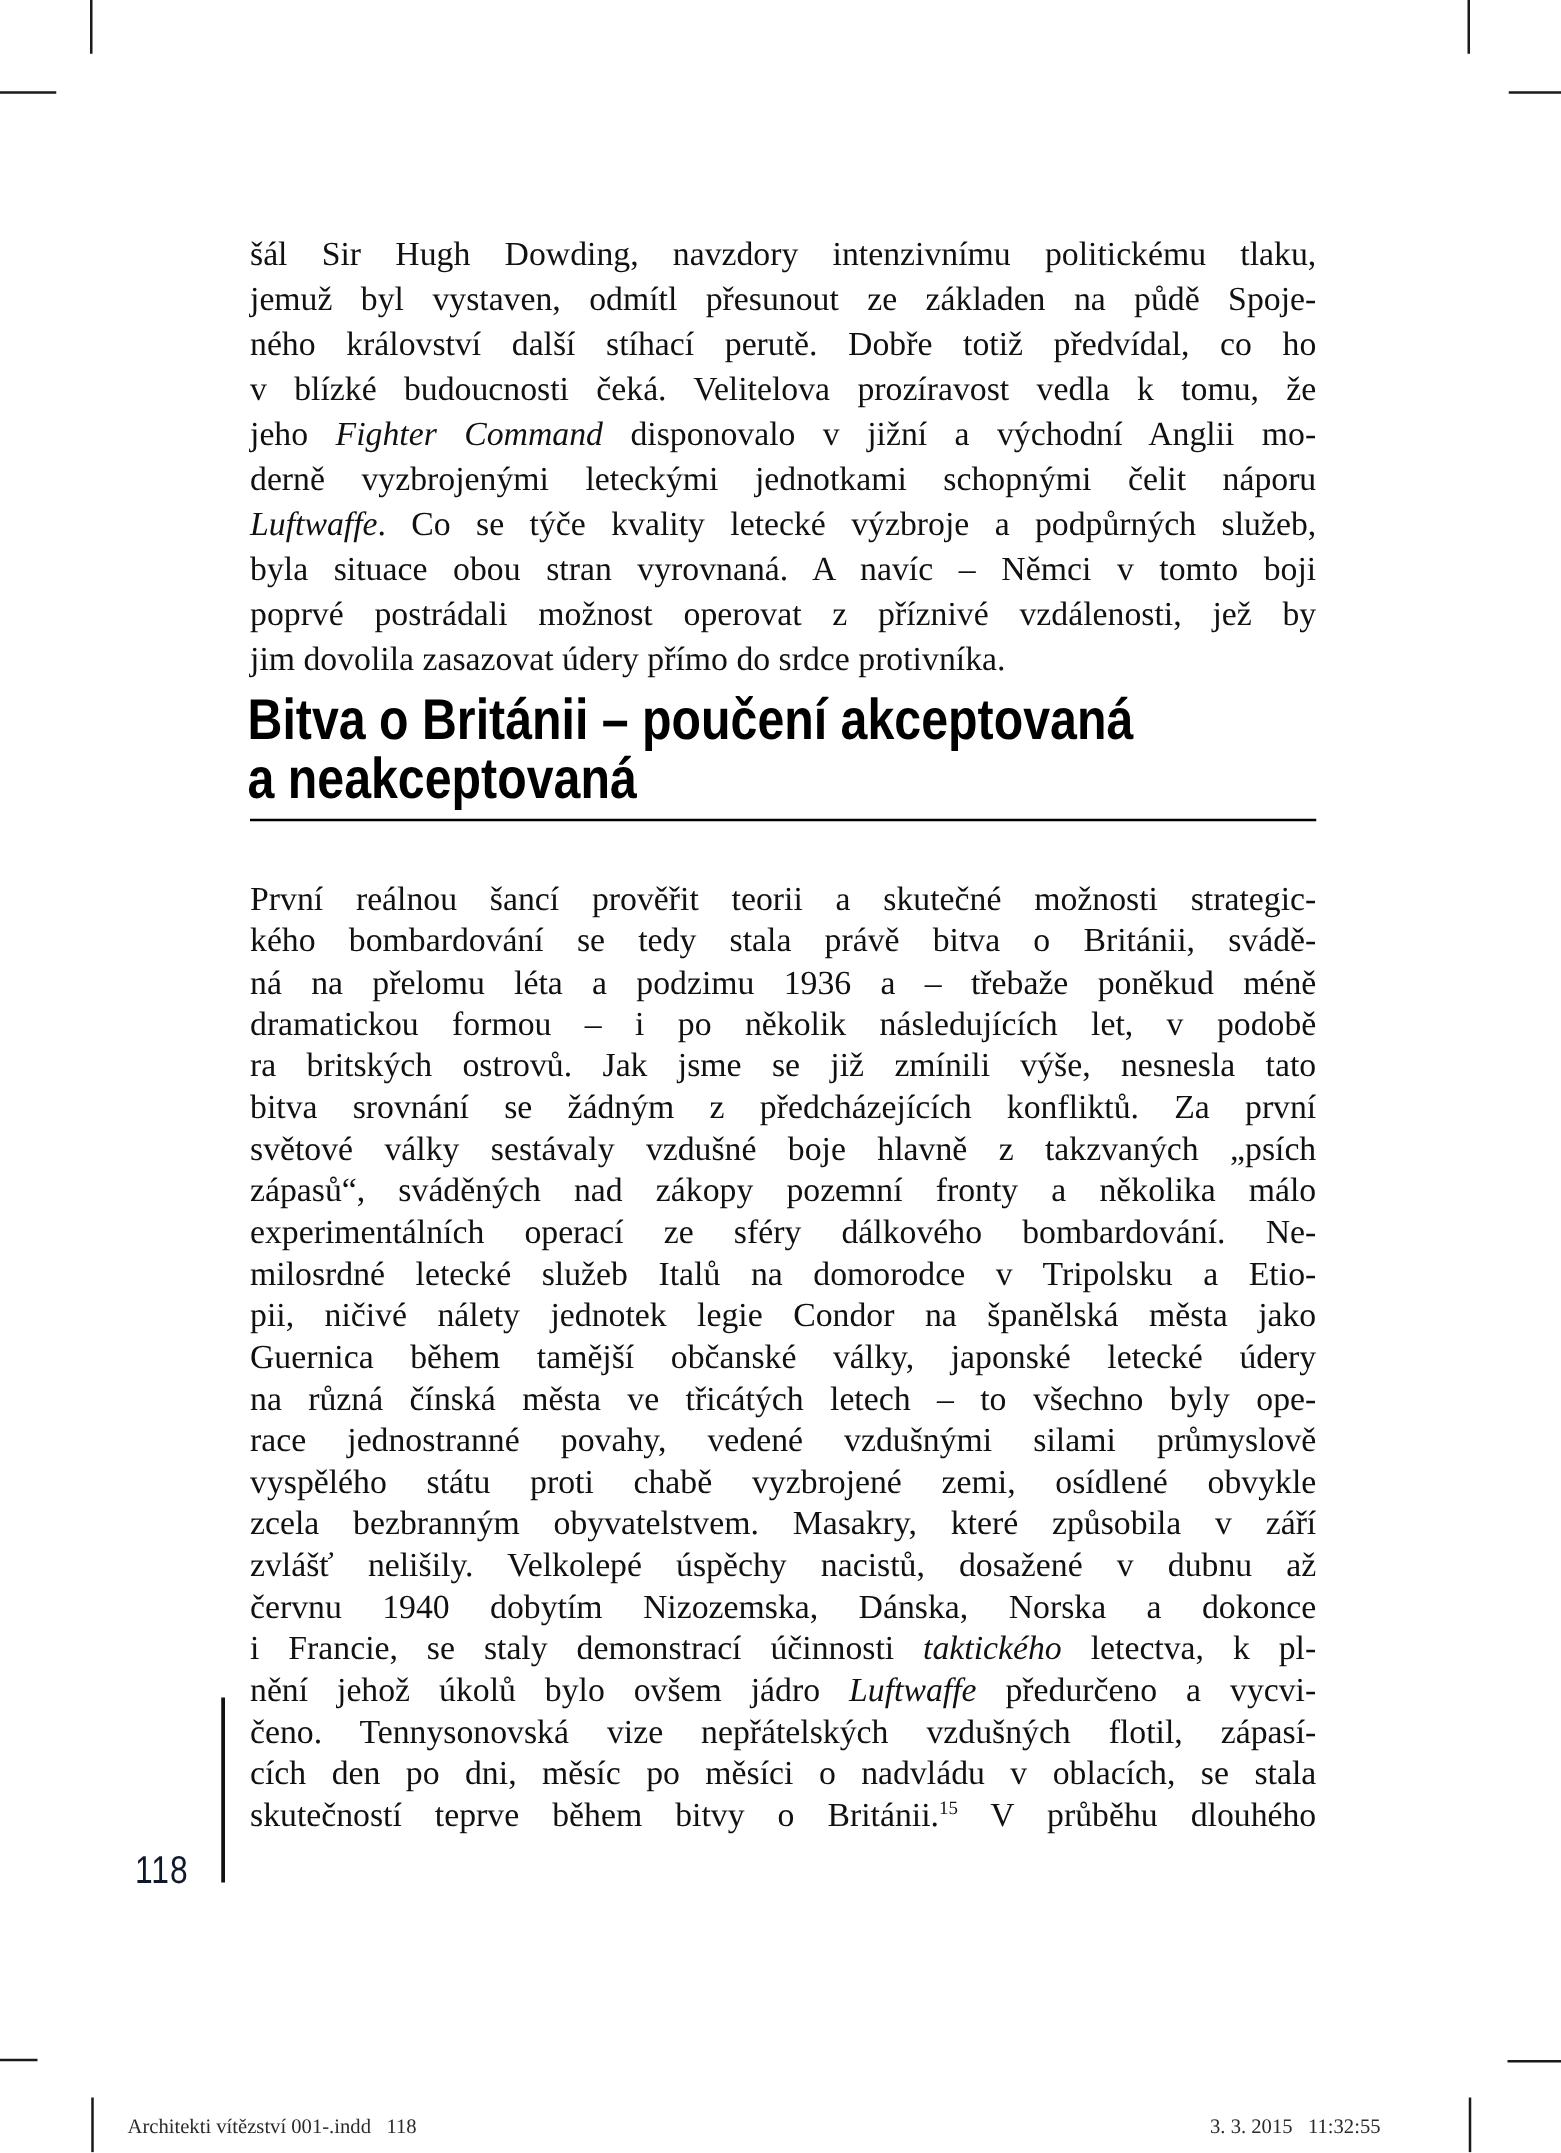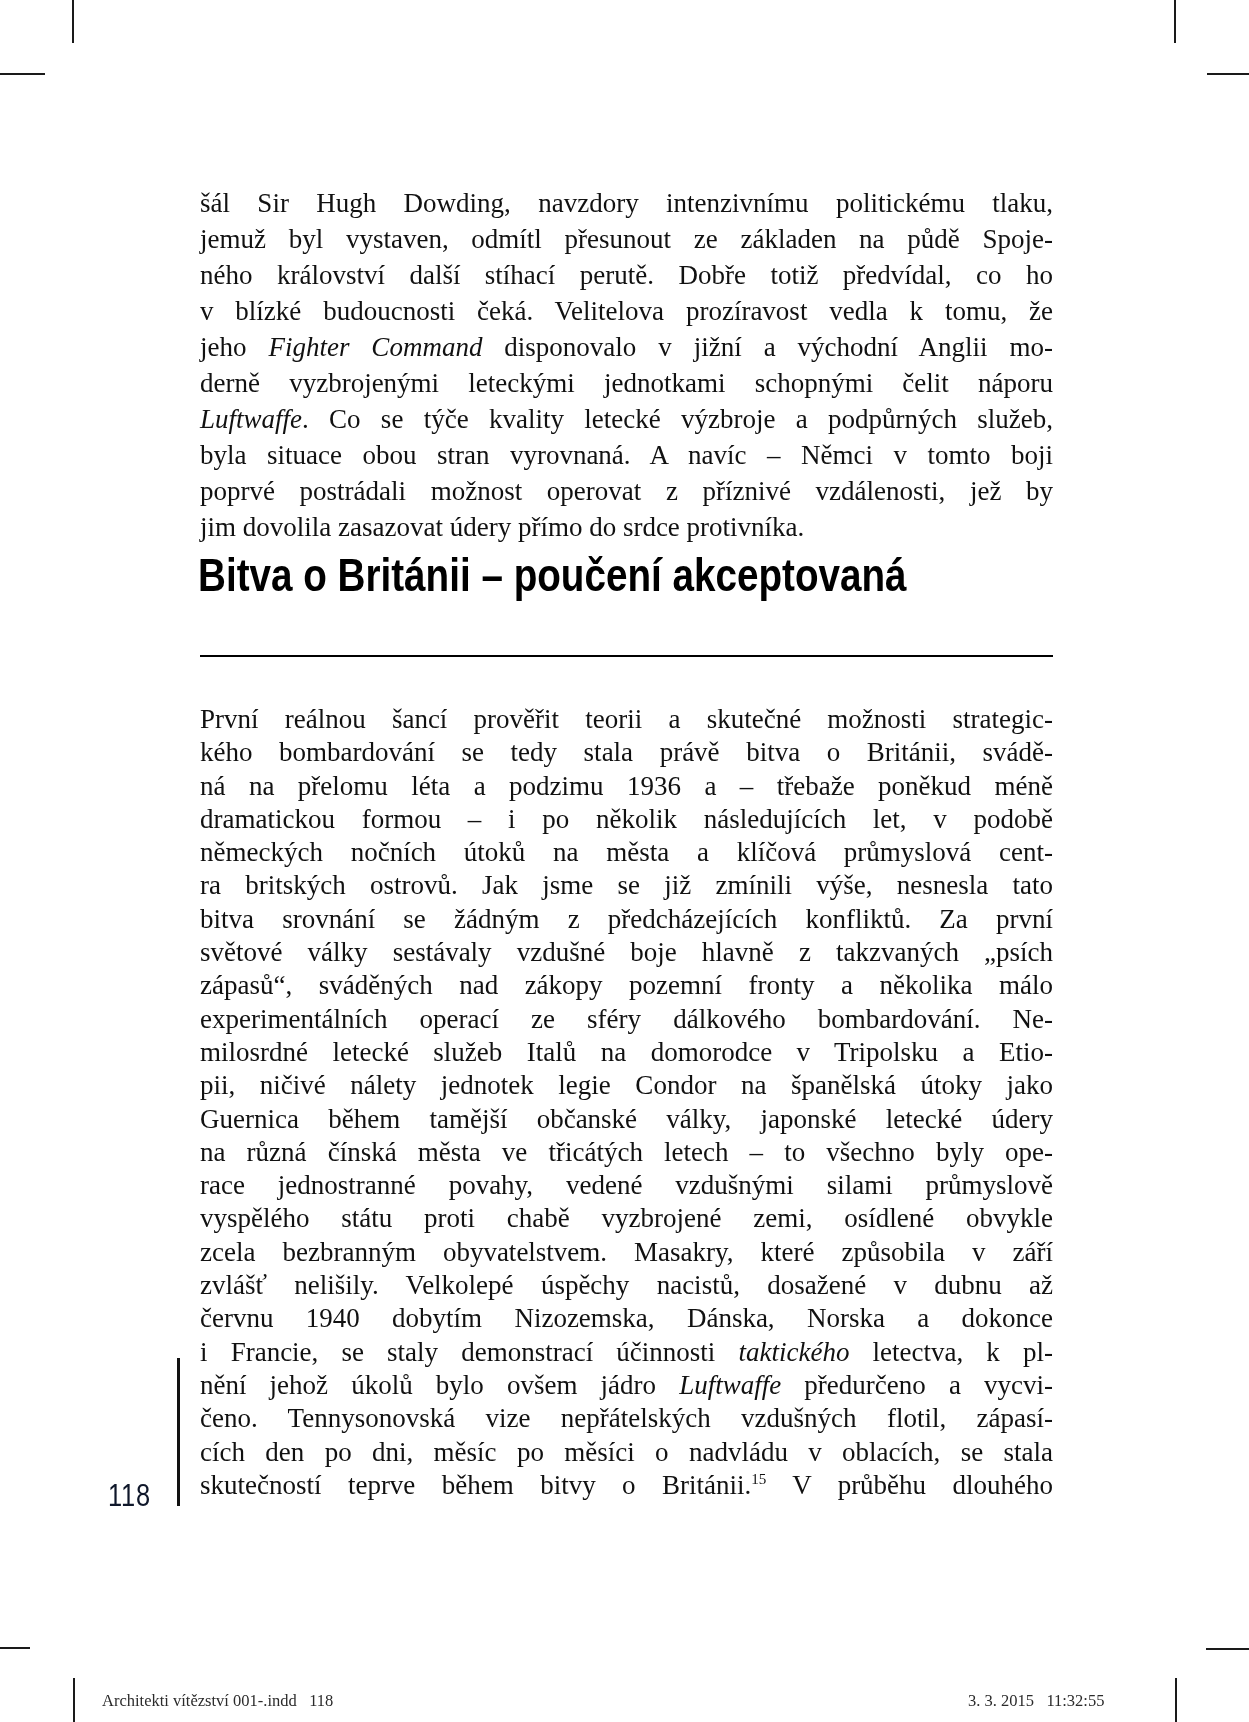--- a/index.html
+++ b/index.html
@@ -116,37 +116,37 @@
       <div class="line"><span>jeho </span><span class="it">Fighter Command</span><span> disponovalo v jižní a východní Anglii mo-</span></div>
       <div class="line"><span>derně vyzbrojenými leteckými jednotkami schopnými čelit náporu</span></div>
       <div class="line"><span class="it">Luftwaffe</span><span>. Co se týče kvality letecké výzbroje a podpůrných služeb,</span></div>
       <div class="line"><span>byla situace obou stran vyrovnaná. A navíc – Němci v tomto boji</span></div>
       <div class="line"><span>poprvé postrádali možnost operovat z příznivé vzdálenosti, jež by</span></div>
       <div class="line last"><span>jim dovolila zasazovat údery přímo do srdce protivníka.</span></div>
     </div>
 
   <h1 class="heading">
     <div><span class="cond">Bitva o Británii – poučení akceptovaná</span></div>
+    <div><span class="cond">a neakceptovaná</span></div>
   </h1>
 
   <div class="rule"></div>
 
   <div class="para para2">
       <div class="line"><span>První reálnou šancí prověřit teorii a skutečné možnosti strategic-</span></div>
       <div class="line"><span>kého bombardování se tedy stala právě bitva o Británii, svádě-</span></div>
       <div class="line"><span>ná na přelomu léta a podzimu 1936 a – třebaže poněkud méně</span></div>
       <div class="line"><span>dramatickou formou – i po několik následujících let, v podobě</span></div>
-      <div class="line"><span>německých nočních útoků na města a klíčová průmyslová cent-</span></div>
       <div class="line"><span>ra britských ostrovů. Jak jsme se již zmínili výše, nesnesla tato</span></div>
       <div class="line"><span>bitva srovnání se žádným z předcházejících konfliktů. Za první</span></div>
       <div class="line"><span>světové války sestávaly vzdušné boje hlavně z takzvaných „psích</span></div>
       <div class="line"><span>zápasů“, sváděných nad zákopy pozemní fronty a několika málo</span></div>
       <div class="line"><span>experimentálních operací ze sféry dálkového bombardování. Ne-</span></div>
       <div class="line"><span>milosrdné letecké služeb Italů na domorodce v Tripolsku a Etio-</span></div>
-      <div class="line"><span>pii, ničivé nálety jednotek legie Condor na španělská útoky jako</span></div>
+      <div class="line"><span>pii, ničivé nálety jednotek legie Condor na španělská města jako</span></div>
       <div class="line"><span>Guernica během tamější občanské války, japonské letecké údery</span></div>
       <div class="line"><span>na různá čínská města ve třicátých letech – to všechno byly ope-</span></div>
       <div class="line"><span>race jednostranné povahy, vedené vzdušnými silami průmyslově</span></div>
       <div class="line"><span>vyspělého státu proti chabě vyzbrojené zemi, osídlené obvykle</span></div>
       <div class="line"><span>zcela bezbranným obyvatelstvem. Masakry, které způsobila v září</span></div>
       <div class="line"><span>zvlášť nelišily. Velkolepé úspěchy nacistů, dosažené v dubnu až</span></div>
       <div class="line"><span>červnu 1940 dobytím Nizozemska, Dánska, Norska a dokonce</span></div>
       <div class="line"><span>i Francie, se staly demonstrací účinnosti </span><span class="it">taktického</span><span> letectva, k pl-</span></div>
       <div class="line"><span>nění jehož úkolů bylo ovšem jádro </span><span class="it">Luftwaffe</span><span> předurčeno a vycvi-</span></div>
       <div class="line"><span>čeno. Tennysonovská vize nepřátelských vzdušných flotil, zápasí-</span></div>

